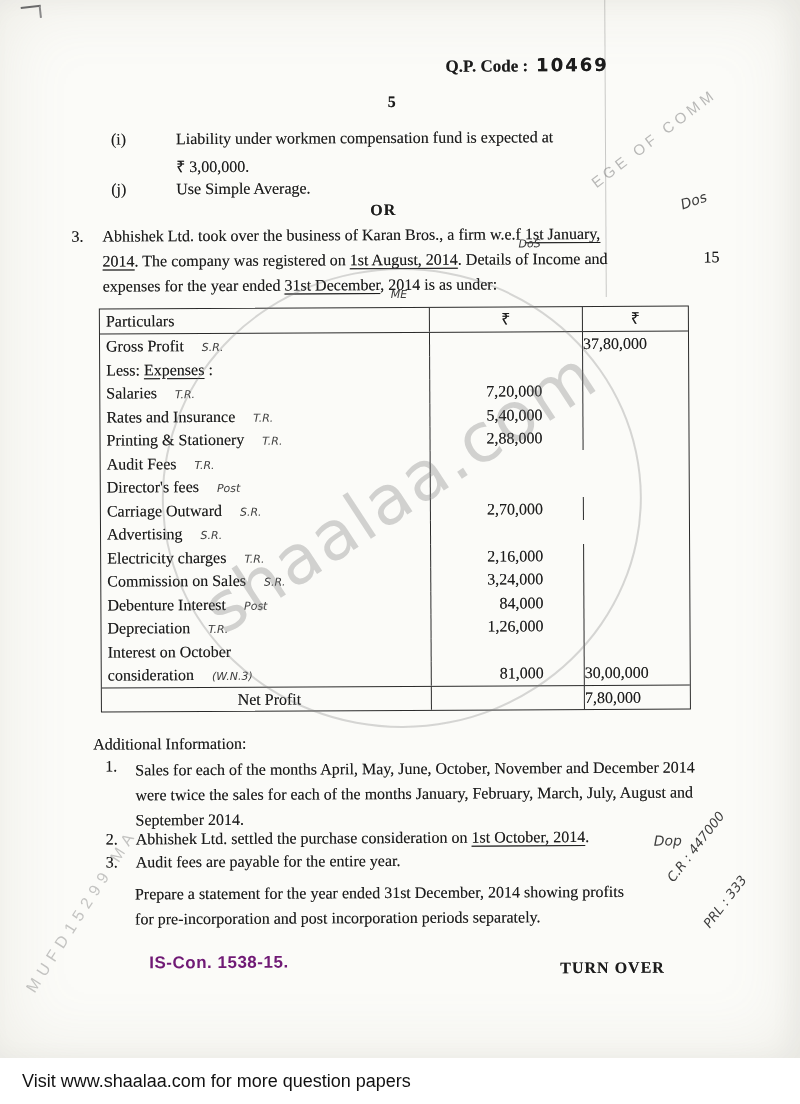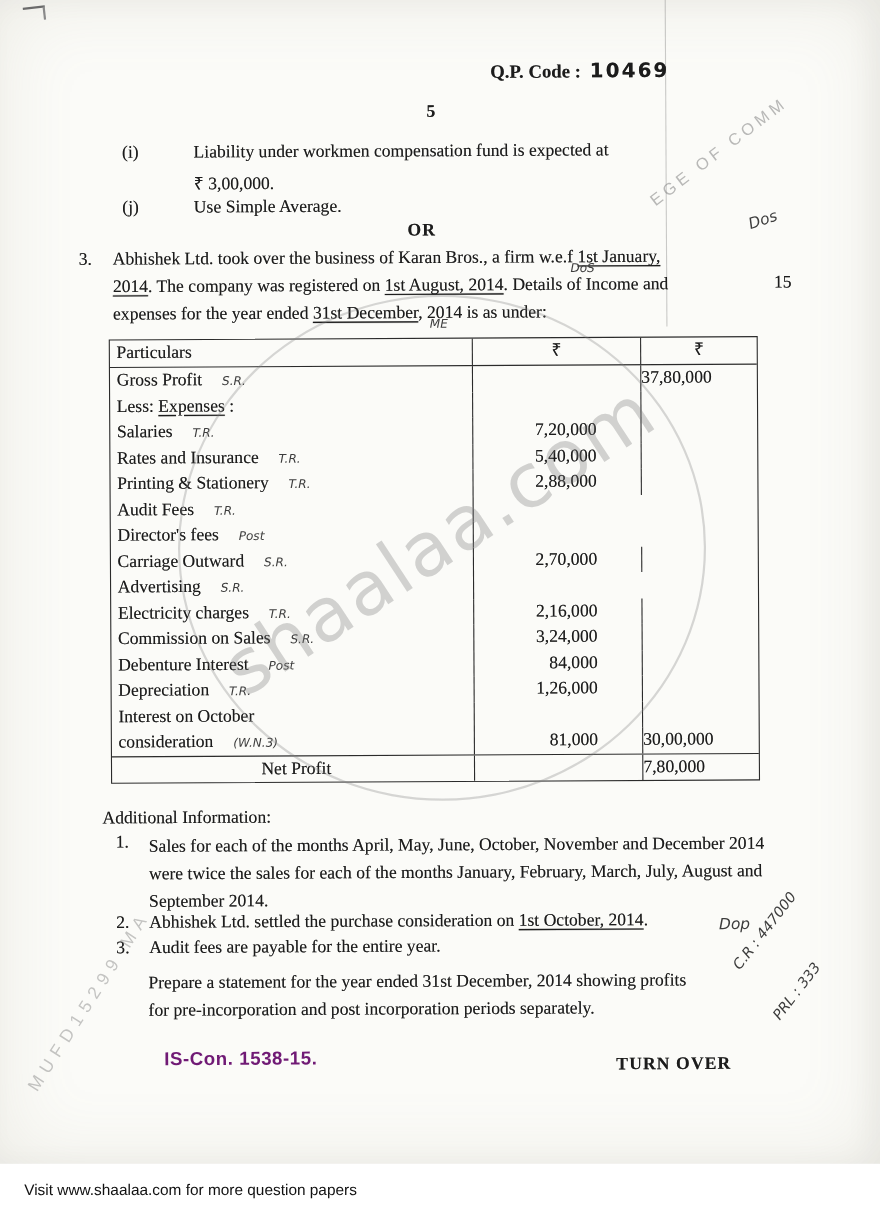--- a/index.html
+++ b/index.html
@@ -74,21 +74,21 @@
                color:rgba(130,130,130,0.55);white-space:nowrap;}
   .wm-frag-left{left:-60px;top:900px;width:280px;text-align:center;transform:rotate(-57deg);
                 font-family:"Liberation Sans",sans-serif;font-size:16px;letter-spacing:6px;
                 color:rgba(120,120,120,0.42);white-space:nowrap;}
   .scan-line{left:607px;top:0;width:1px;height:298px;background:rgba(110,110,110,0.35);}
   .corner-mark{left:24px;top:4px;width:18px;height:11px;border-top:2px solid #6a6a6a;
                border-right:2px solid #8a8a8a;transform:rotate(-6deg);}
   
   .caption{position:absolute;left:0;top:1058px;width:800px;height:46px;background:#ffffff;
            display:flex;align-items:center;padding-left:22px;box-sizing:border-box;
-           font-family:"Liberation Sans",sans-serif;font-size:14px;color:#111;}
+           font-family:"Liberation Sans",sans-serif;font-size:18px;color:#111;}
 </style>
 </head>
 <body>
 
 <div class="page">
   <div class="scan">
     <div class="tilt">
 
       <div class="abs wm wm-ellipse"></div>
       <div class="abs wm wm-main">shaalaa.com</div>

